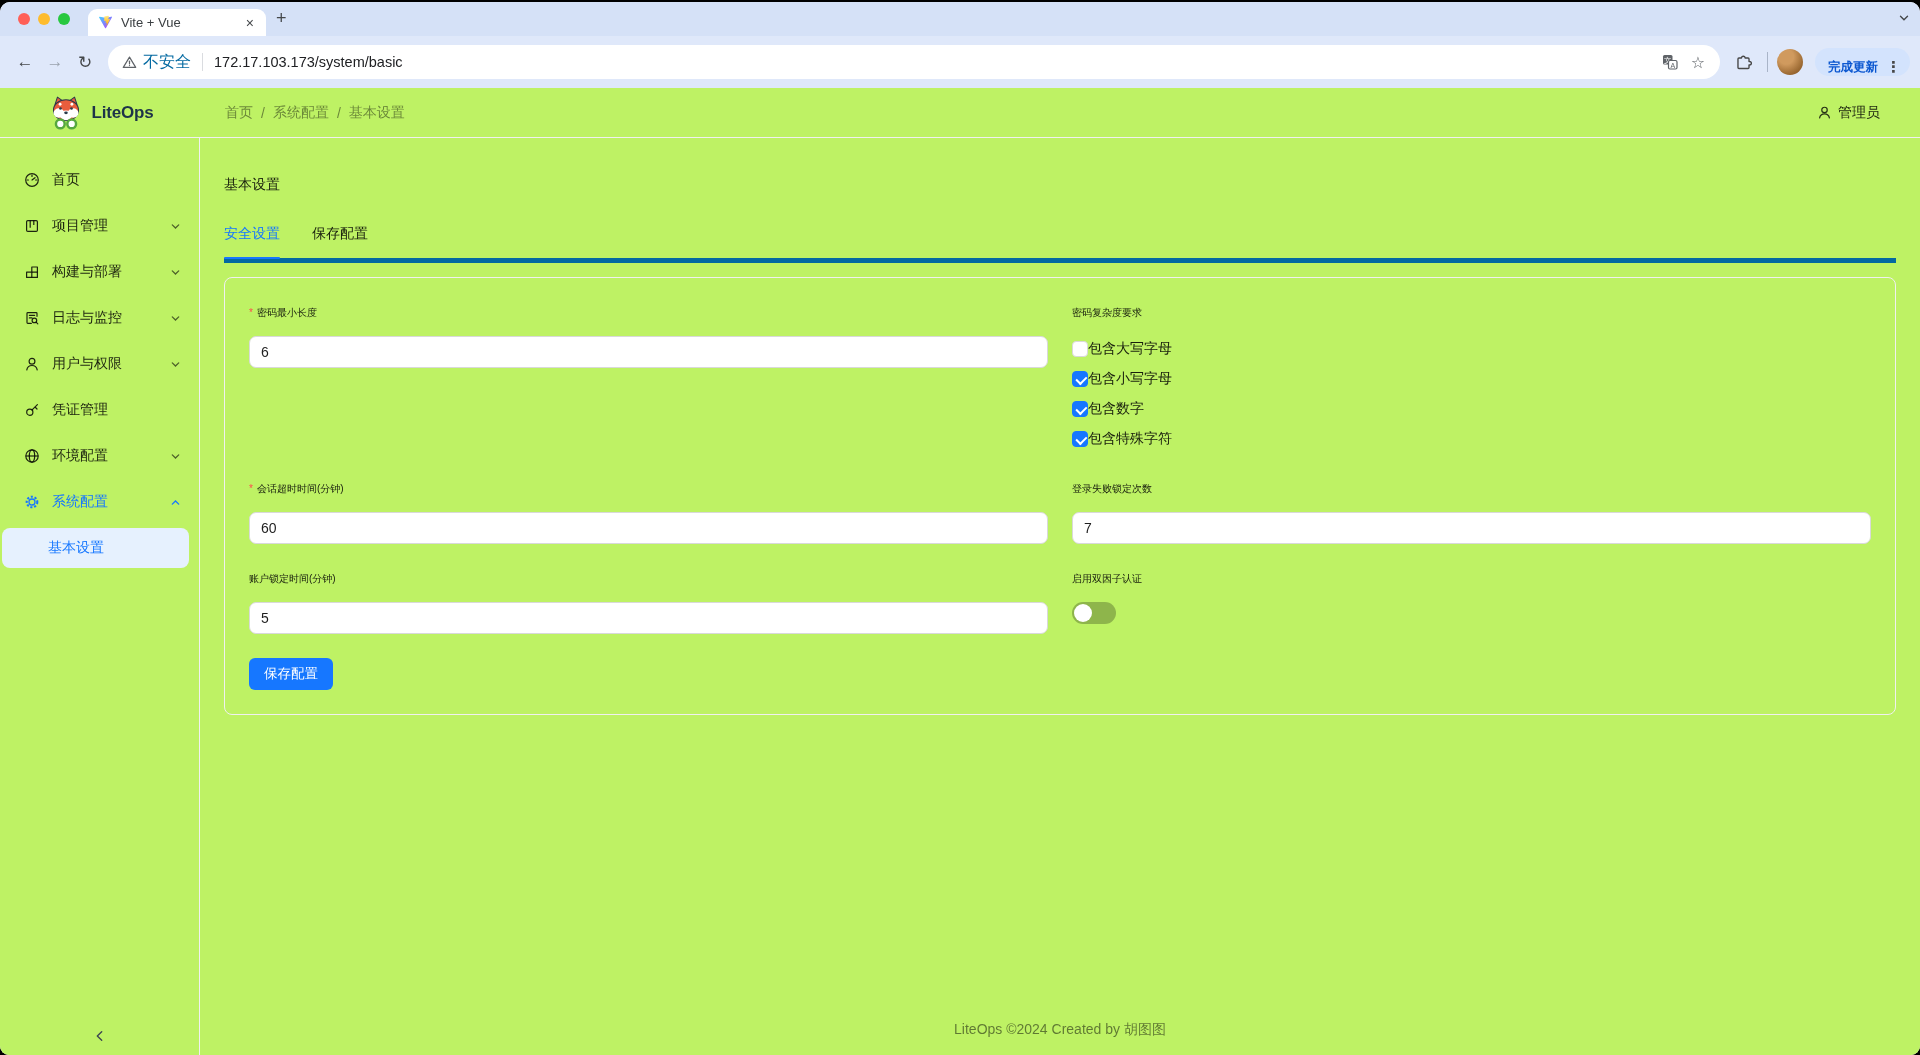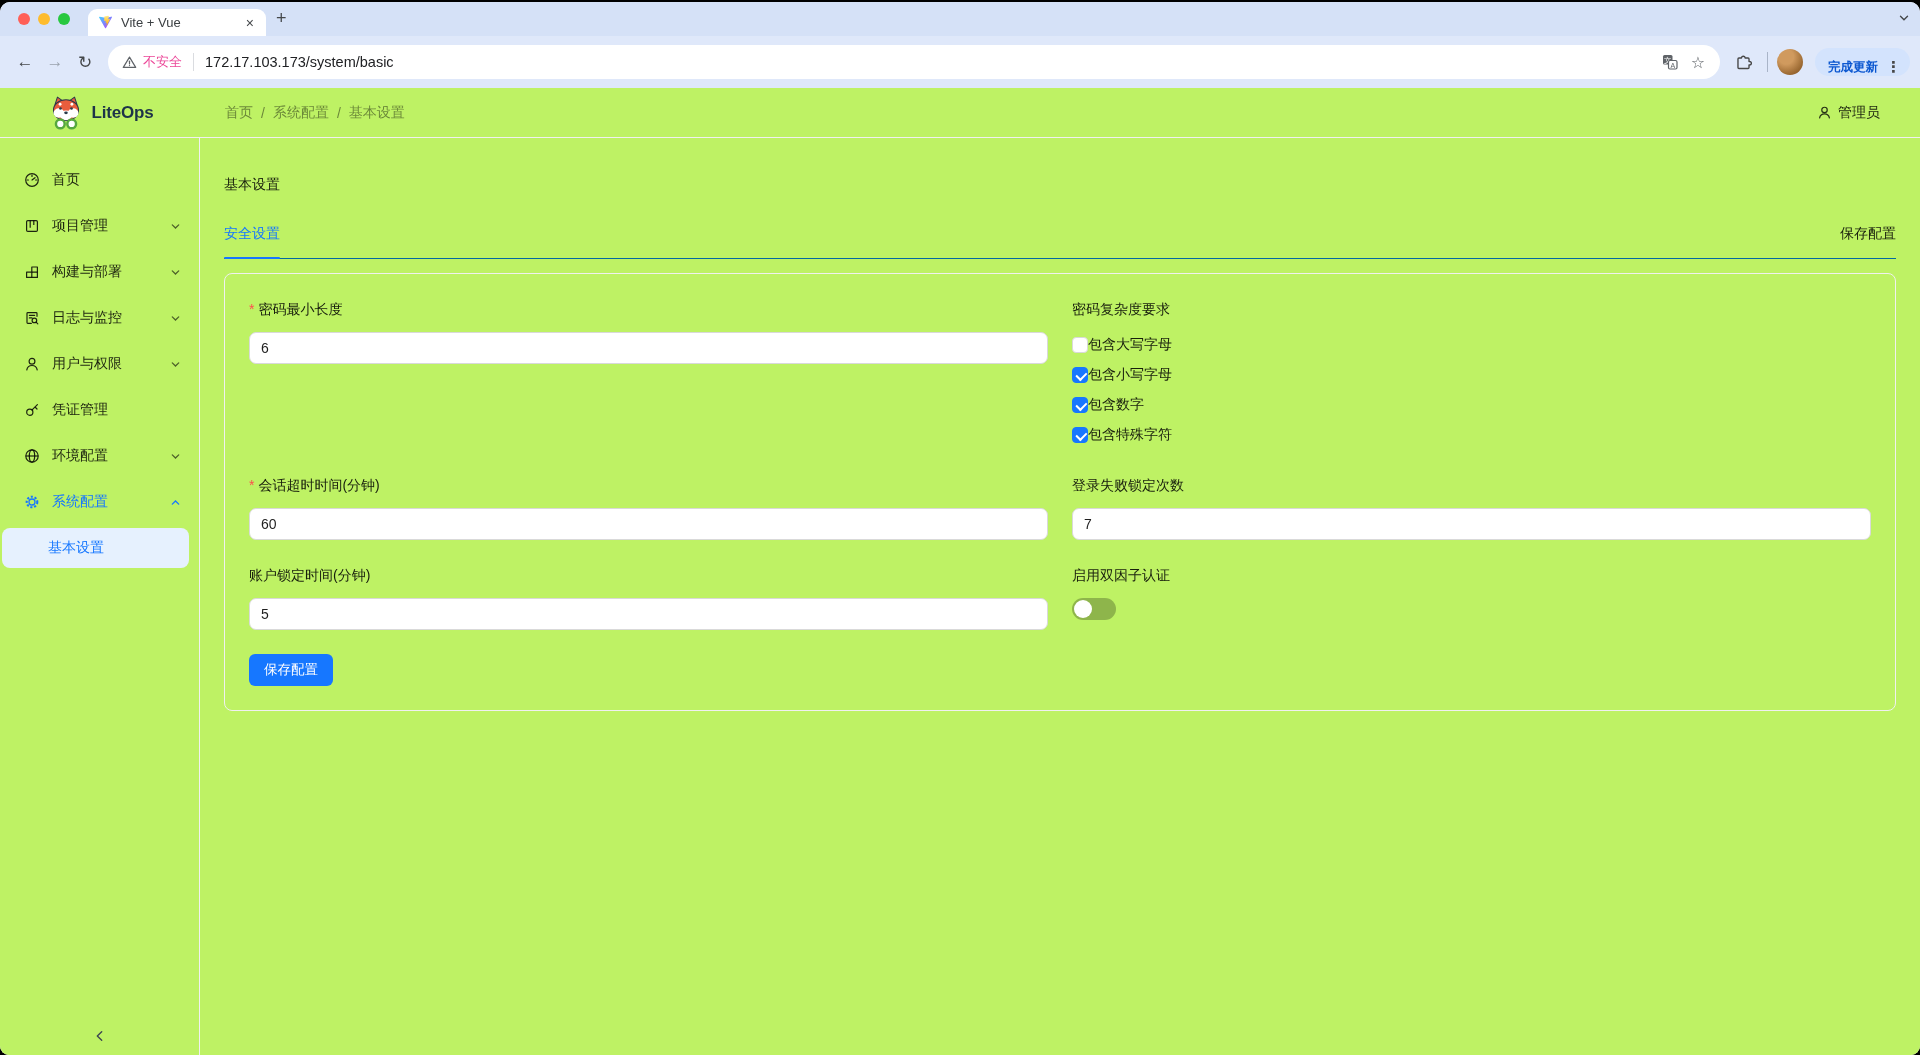--- a/index.html
+++ b/index.html
@@ -11,21 +11,21 @@
   .tl.red{left:18px;background:#ff5f57;} .tl.yellow{left:38px;background:#febc2e;} .tl.green{left:58px;background:#28c840;}
   .tab{position:absolute;left:88px;bottom:0;width:178px;height:27px;background:#fff;border-radius:9px 9px 0 0;display:flex;align-items:center;padding:0 10px;box-sizing:border-box;}
   .tab-title{flex:1;margin-left:8px;font-size:13px;color:#3c4043;white-space:nowrap;overflow:hidden;}
   .tab-close{font-size:14px;color:#45484b;padding:0 2px;cursor:pointer;}
   .newtab{position:absolute;left:276px;top:6px;font-size:18px;color:#45484b;cursor:pointer;}
   .tabsearch{position:absolute;right:10px;top:10px;cursor:pointer;display:flex;}
   .toolbar{height:52px;background:#dfe8fa;display:flex;align-items:center;padding:0 10px;flex:none;}
   .navbtn{width:30px;text-align:center;font-size:17px;color:#45484b;cursor:pointer;flex:none;}
   .navbtn.dim{color:#9aa2ad;}
   .addressbar{flex:1;height:34px;background:#fff;border-radius:17px;display:flex;align-items:center;margin:0 8px;padding:0 8px 0 14px;min-width:0;}
-  .chip-text{font-size:13px;color:#ec4899;margin-left:6px;}
+  .chip-text{font-size:16px;color:#0369a1;margin-left:6px;}
   .addr-div{width:1px;height:18px;background:#dadce0;margin:0 11px;}
   .url{font-size:14.5px;color:#202124;white-space:nowrap;}
   .ab-spacer{flex:1;}
   .ab-icon{width:28px;display:flex;justify-content:center;align-items:center;color:#5f6368;font-size:16px;cursor:pointer;flex:none;}
   .tb-icon{width:30px;display:flex;justify-content:center;align-items:center;cursor:pointer;flex:none;}
   .tb-div{width:1px;height:20px;background:#a9b4c8;margin:0 9px;flex:none;}
   .avatar{width:26px;height:26px;border-radius:50%;background:radial-gradient(circle at 35% 30%,#d09a5e 0 30%,#9c6a33 70%,#7c4f21 100%);flex:none;cursor:pointer;}
   .update-pill{height:28px;border-radius:14px;background:#d3e3fd;display:flex;align-items:flex-end;padding:0 6px 0 13px;margin-left:12px;gap:5px;flex:none;cursor:pointer;}
   .update-pill .pill-label{font-size:12.5px;font-weight:bold;color:#0b57d0;white-space:nowrap;}
   .kebab{font-size:15px;color:#474747;padding:0 3px;font-weight:bold;}
@@ -45,28 +45,28 @@
   .mi-label{white-space:nowrap;}
   .mi-chev{margin-left:auto;display:flex;color:rgba(0,0,0,0.6);}
   .mi-chev.up{transform:rotate(180deg);}
   .menu-item.active{color:#1677ff;}
   .menu-item.active .mi-chev{color:#1677ff;}
   .submenu-item{height:40px;margin:0 10px 6px 2px;border-radius:8px;background:#e6f1fe;color:#1677ff;display:flex;align-items:center;padding-left:46px;font-size:14px;cursor:pointer;}
   .collapse-btn{position:absolute;bottom:12px;left:0;width:100%;display:flex;justify-content:center;cursor:pointer;}
   
   main{flex:1;display:flex;flex-direction:column;padding:0 24px;min-width:0;}
   .page-title{margin-top:38px;font-size:14px;color:rgba(0,0,0,0.88);}
-  .tabs{margin-top:31px;display:flex;gap:32px;border-bottom:1px solid #0369a1;justify-content:space-between;}
+  .tabs{margin-top:31px;display:flex;gap:32px;border-bottom:5px solid #0369a1;}
   .tab-btn{padding-bottom:15px;font-size:14px;color:rgba(0,0,0,0.88);position:relative;cursor:pointer;}
   .tab-btn.active{color:#1677ff;}
   .tab-btn.active::after{content:"";position:absolute;left:0;right:0;bottom:-1px;height:2.5px;border-radius:2px;background:#1677ff;}
   .card{margin-top:14px;border:1px solid #f0f0f0;border-radius:8px;padding:24px 24px 24px;}
   .form-grid{display:grid;grid-template-columns:1fr 1fr;column-gap:24px;}
   .f-item{margin-bottom:24px;}
-  .f-label{font-size:14px;color:rgba(0,0,0,0.88);line-height:22px;margin-bottom:12px;}
+  .f-label{font-size:10px;color:rgba(0,0,0,0.88);line-height:22px;margin-bottom:12px;}
   .f-label.on::before{content:"*";color:#ff4d4f;margin-right:4px;}
   .f-input{width:100%;box-sizing:border-box;height:32px;border:1px solid #d9d9d9;border-radius:7px;padding:0 11px;font-size:14px;color:rgba(0,0,0,0.88);outline:none;background:#fff;font-family:inherit;}
   .check-group{margin-top:-2px;}
   .check-row{height:30px;display:flex;align-items:center;gap:0;font-size:14px;color:rgba(0,0,0,0.88);cursor:pointer;}
   .checkbox{width:16px;height:16px;box-sizing:border-box;border:1px solid #d9d9d9;border-radius:4px;background:#fff;position:relative;flex:none;}
   .checkbox.on{background:#1677ff;border-color:#1677ff;}
   .checkbox.on::after{content:"";position:absolute;left:4.5px;top:1.5px;width:4.5px;height:8px;border:solid #fff;border-width:0 2px 2px 0;transform:rotate(45deg);}
   .switch{width:44px;height:22px;border-radius:11px;background:rgba(0,0,0,0.25);position:relative;cursor:pointer;margin-top:2px;}
   .switch::after{content:"";position:absolute;left:2px;top:2px;width:18px;height:18px;border-radius:50%;background:#fff;}
   .save-btn{display:block;height:32px;padding:0 15px;background:#1677ff;color:#fff;border:none;border-radius:6px;font-size:13.5px;cursor:pointer;font-family:inherit;}
@@ -358,16 +358,19 @@
               <input class="f-input" type="text" value="5" style="">
             </div>
             <div class="f-item">
               <div class="f-label"><span>启用双因子认证</span></div>
               <div class="switch"></div>
             </div>
           </div>
           <button class="save-btn">保存配置</button>
         </section>
 
+        <footer class="site">
+          <span>LiteOps ©2024 Created by 胡图图</span>
+        </footer>
       </main>
     </div>
   </div>
 </div>
 
 </body></html>

